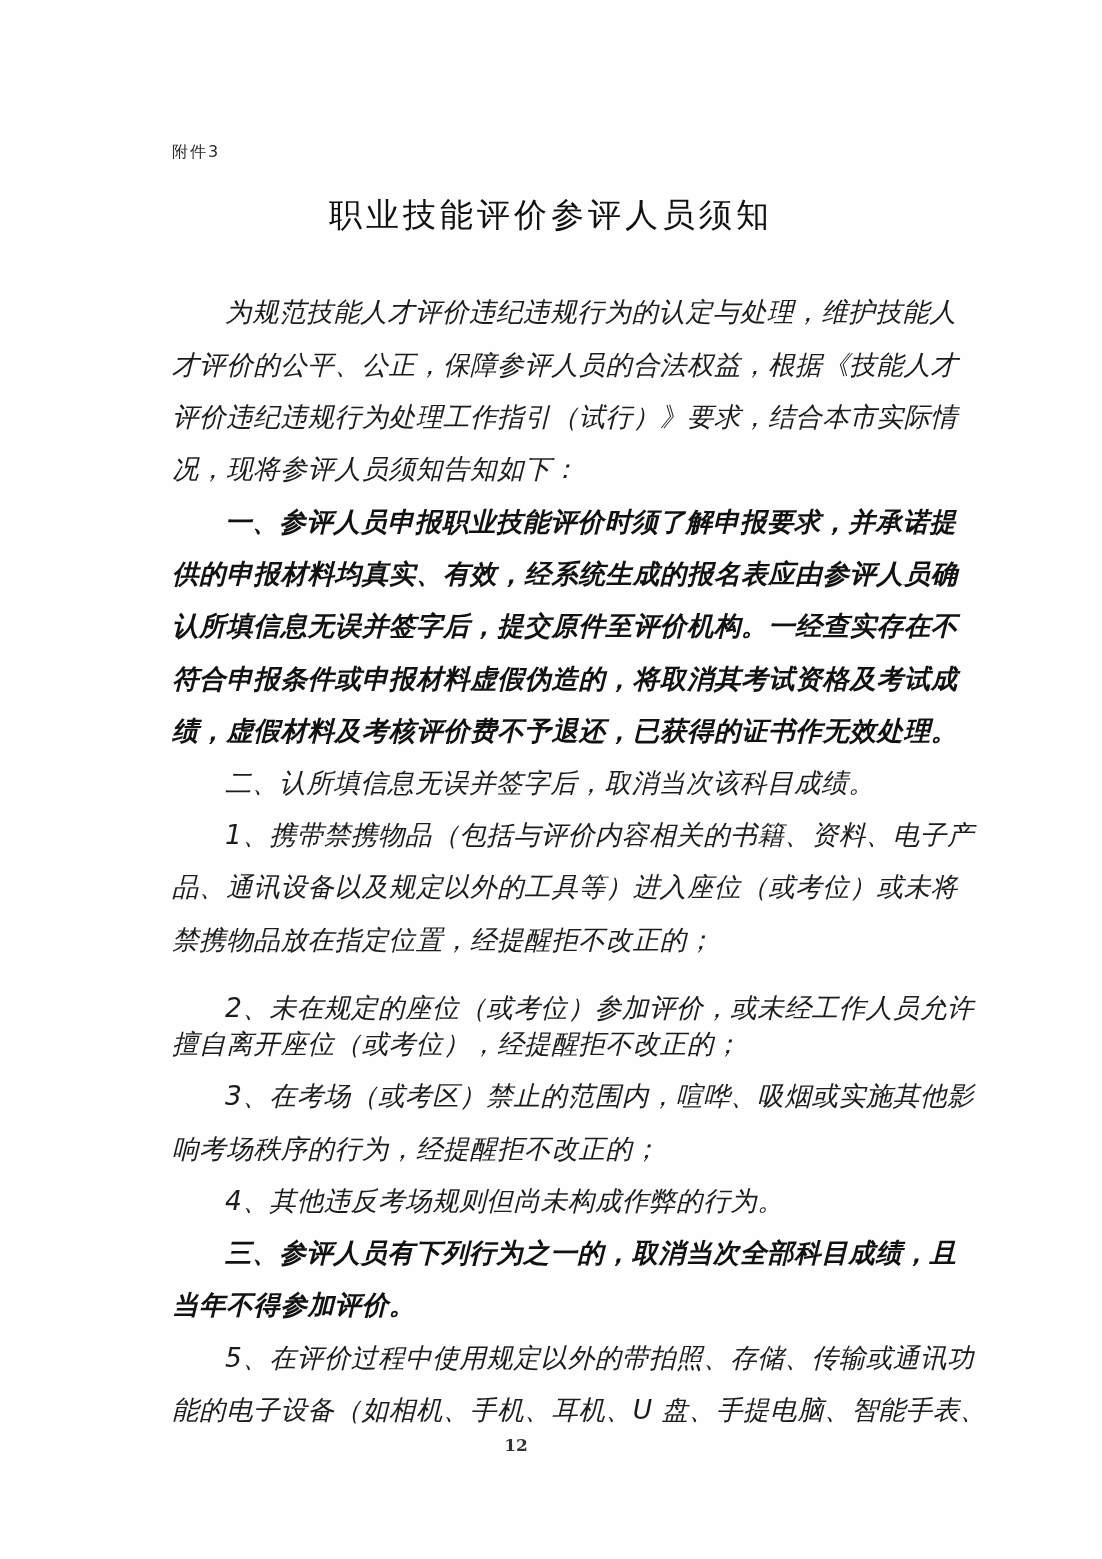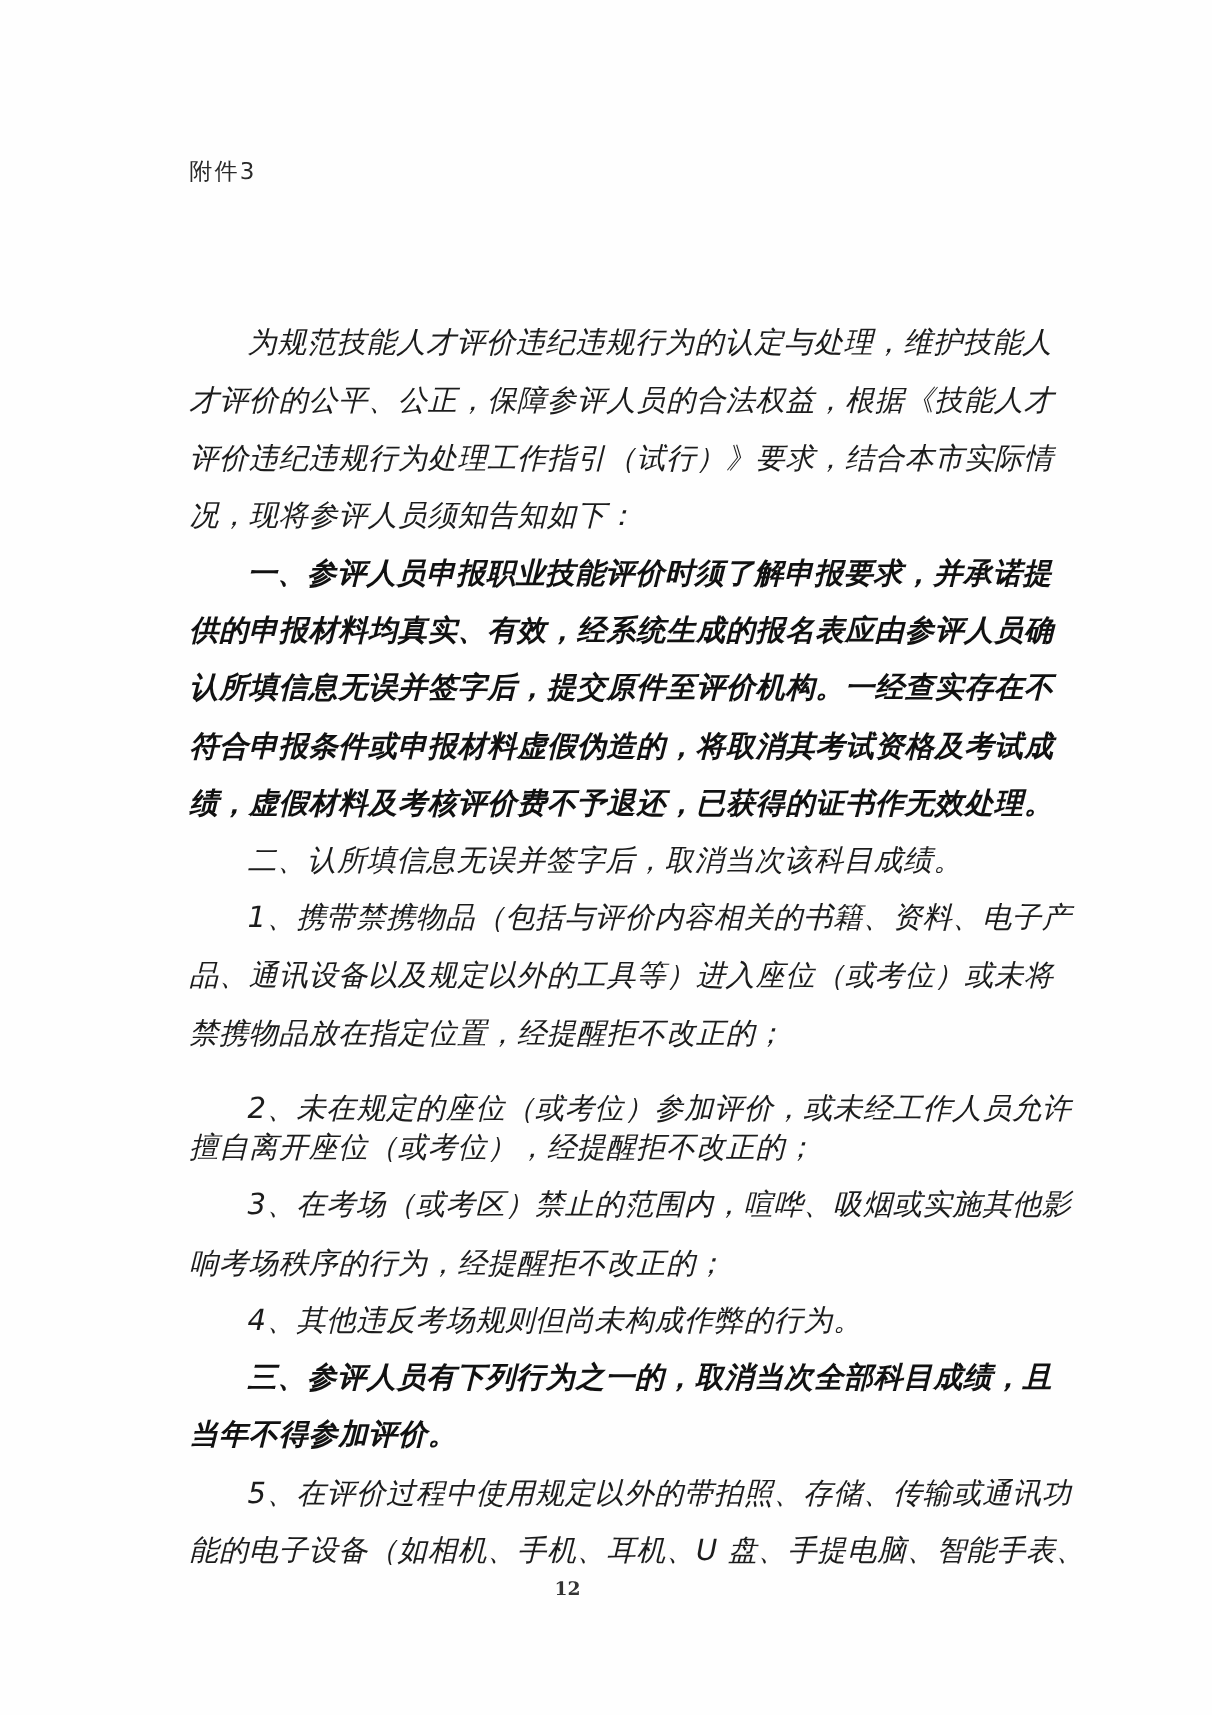--- a/index.html
+++ b/index.html
@@ -1,29 +1,30 @@
 <!DOCTYPE html>
 <html><head>
   <meta charset="utf-8">
   <style>
     html, body { margin: 0; padding: 0; background: #ffffff; }
     body { width: 1102px; height: 1559px; position: relative; overflow: hidden; color: #1a1a1a; font-family: "DejaVu Serif", "Liberation Serif", serif; }
     .page { position: absolute; left: 0; top: 0; width: 1102px; height: 1559px; background: #fefefe; }
-    .attach { position: absolute; left: 172px; top: 142px; font-size: 21px; letter-spacing: 2px; color: #2a2a2a; font-family: "DejaVu Sans", sans-serif; }
+    .attach { position: absolute; left: 172px; top: 142px; font-size: 16px; letter-spacing: 2px; color: #2a2a2a; font-family: "DejaVu Sans", sans-serif; }
     .title { position: absolute; left: 0; width: 1102px; top: 193px; text-align: center; font-size: 33px; letter-spacing: 4px; color: #111; font-family: "DejaVu Sans", sans-serif; }
     .line { position: absolute; left: 172px; width: 770px; font-size: 26.5px; line-height: 30px; color: #1c1c1c; font-family: "DejaVu Sans", sans-serif; white-space: nowrap; letter-spacing: 0.6px; font-style: italic; }
     .indent { left: 225px; width: 717px; }
     .bold { font-weight: bold; color: #111; }
     .pagenum { position: absolute; left: 0; width: 1032px; top: 1435px; text-align: center; font-size: 17px; color: #333; font-family: "DejaVu Serif", serif; font-weight: bold; }
   </style>
 </head>
 <body>
 
 <div class="page">
   <div class="attach">附件3</div>
+  <div class="title">职业技能评价参评人员须知</div>
 
   <div id="body-lines">
       <div class="line indent" style="top: 297px;">为规范技能人才评价违纪违规行为的认定与处理，维护技能人</div>
       <div class="line" style="top: 350px;">才评价的公平、公正，保障参评人员的合法权益，根据《技能人才</div>
       <div class="line" style="top: 402px;">评价违纪违规行为处理工作指引（试行）》要求，结合本市实际情</div>
       <div class="line" style="top: 454px;">况，现将参评人员须知告知如下：</div>
       <div class="line indent bold" style="top: 507px;">一、参评人员申报职业技能评价时须了解申报要求，并承诺提</div>
       <div class="line bold" style="top: 559px;">供的申报材料均真实、有效，经系统生成的报名表应由参评人员确</div>
       <div class="line bold" style="top: 611px;">认所填信息无误并签字后，提交原件至评价机构。一经查实存在不</div>
       <div class="line bold" style="top: 664px;">符合申报条件或申报材料虚假伪造的，将取消其考试资格及考试成</div>

